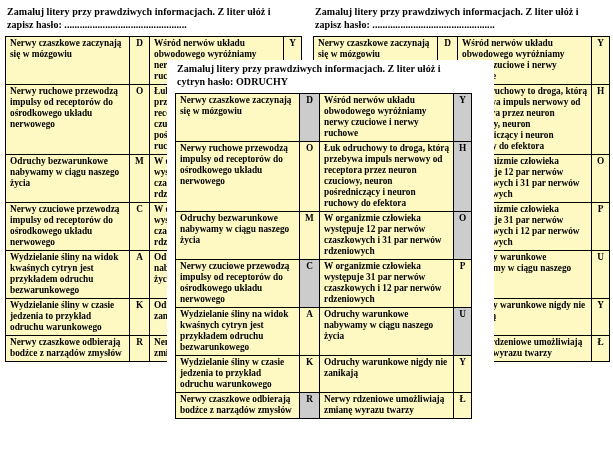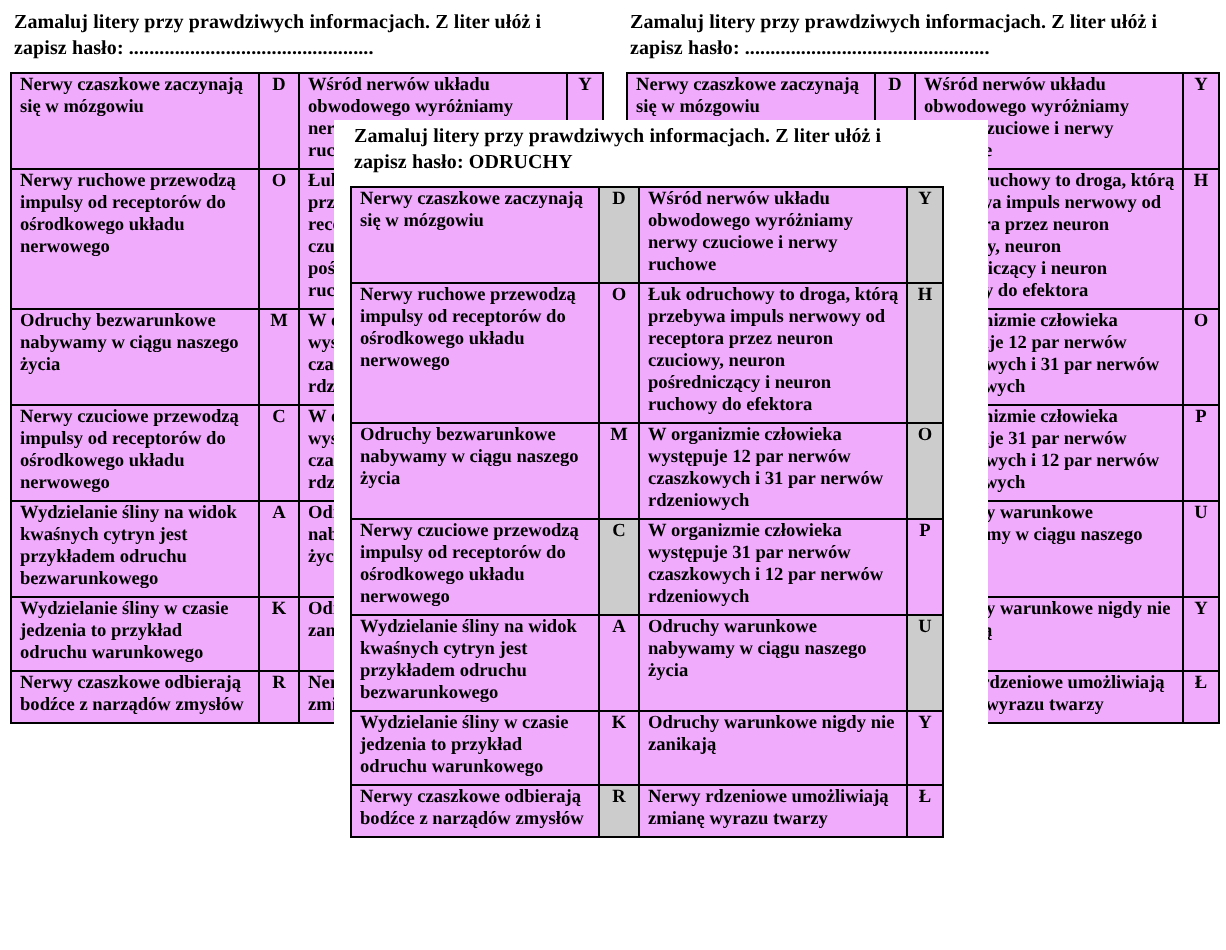--- a/index.html
+++ b/index.html
@@ -31,21 +31,21 @@
     line-height: 13px;
     padding-left: 2px;
     letter-spacing: 0.05px;
     white-space: nowrap;
   }
   table.ws {
     border-collapse: collapse;
     table-layout: fixed;
     width: 296px;
     margin-top: 5px;
-    background: #f0abfc;
+    background: #fef9c3;
   }
   table.ws td {
     border: 1px solid #000;
     vertical-align: top;
     font-size: 9.3px;
     line-height: 11px;
   }
   td.td-statement { padding: 1px 3px 2px 4px; }
   td.td-letter {
     padding: 1px 0 2px 0;
@@ -171,21 +171,21 @@
           <td class="td-statement">Nerwy rdzeniowe umożliwiają zmianę wyrazu twarzy</td>
           <td class="td-letter">Ł</td>
         </tr>
       </tbody>
   </table>
 </section>
 
 <section class="sheet" id="sheet-overlay">
   <p class="heading">
     <span>Zamaluj litery przy prawdziwych informacjach. Z liter ułóż i</span><br>
-    <span>zapisz hasło: ODRUCHY</span>
+    <span>cytryn hasło: ODRUCHY</span>
   </p>
   <table class="ws">
     <colgroup>
       <col style="width:124px">
         <col style="width:20px">
       <col style="width:134px">
         <col style="width:18px">
     </colgroup>
     <tbody>
         <tr>

